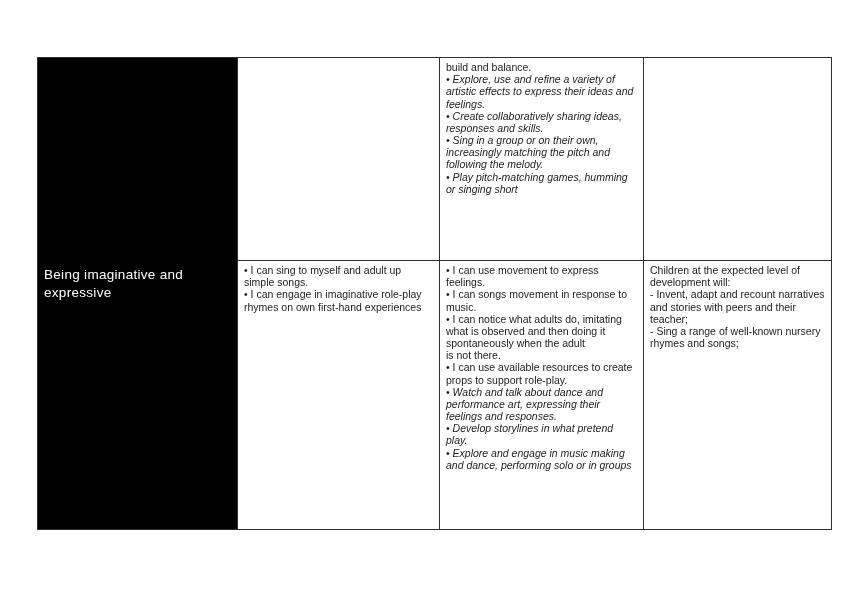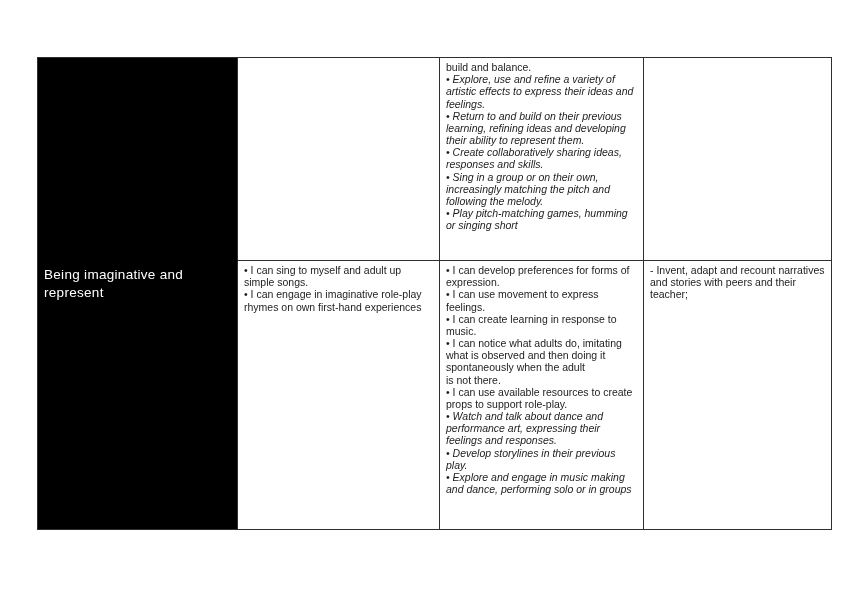--- a/index.html
+++ b/index.html
@@ -60,47 +60,47 @@
 <div class="page">
   <div class="curriculum-table">
 
     <div class="cell black b-r b-b"></div>
 
     <div class="cell b-r b-b"></div>
 
     <div class="cell b-r b-b">
         <div class="cell-item">build and balance.</div>
         <div class="cell-item italic">• Explore, use and refine a variety of artistic effects to express their ideas and feelings.</div>
-        <div class="cell-item italic">• Return to and build on their previous learning, refining ideas and developing their ability to represent them.</div>
         <div class="cell-item italic">• Create collaboratively sharing ideas, responses and skills.</div>
         <div class="cell-item italic">• Sing in a group or on their own, increasingly matching the pitch and following the melody.</div>
         <div class="cell-item italic">• Play pitch-matching games, humming or singing short</div>
       </div>
 
     <div class="cell b-b"></div>
 
     <div class="cell black b-r">
-      <div class="area-label">Being imaginative and represent</div>
+      <div class="area-label">Being imaginative and expressive</div>
     </div>
 
     <div class="cell b-r">
         <div class="cell-item">• I can sing to myself and adult up simple songs.</div>
         <div class="cell-item">• I can engage in imaginative role-play rhymes on own first-hand experiences</div>
       </div>
 
     <div class="cell b-r">
-        <div class="cell-item">• I can develop preferences for forms of expression.</div>
         <div class="cell-item">• I can use movement to express feelings.</div>
-        <div class="cell-item">• I can create learning in response to music.</div>
+        <div class="cell-item">• I can songs movement in response to music.</div>
         <div class="cell-item">• I can notice what adults do, imitating what is observed and then doing it spontaneously when the adult
 is not there.</div>
         <div class="cell-item">• I can use available resources to create props to support role-play.</div>
         <div class="cell-item italic">• Watch and talk about dance and performance art, expressing their feelings and responses.</div>
-        <div class="cell-item italic">• Develop storylines in their previous play.</div>
+        <div class="cell-item italic">• Develop storylines in what pretend play.</div>
         <div class="cell-item italic">• Explore and engage in music making and dance, performing solo or in groups</div>
       </div>
 
     <div class="cell">
+        <div class="cell-item">Children at the expected level of development will:</div>
         <div class="cell-item">- Invent, adapt and recount narratives and stories with peers and their teacher;</div>
+        <div class="cell-item">- Sing a range of well-known nursery rhymes and songs;</div>
       </div>
 
   </div>
 </div>
 
 </body></html>

